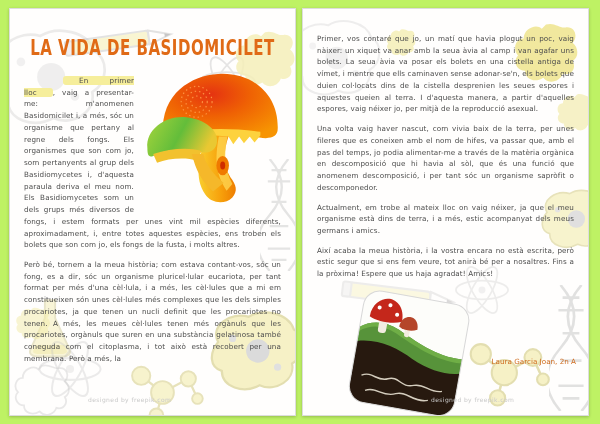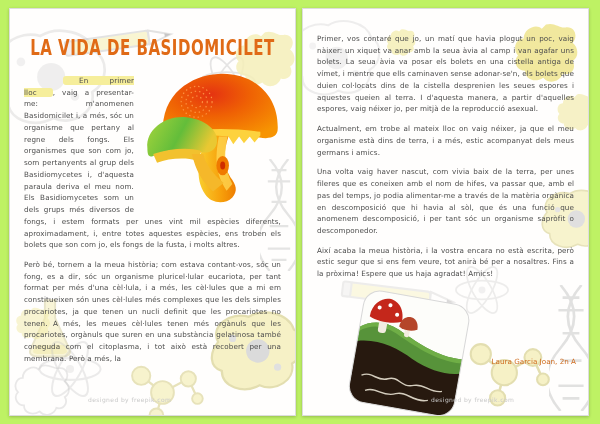--- a/index.html
+++ b/index.html
@@ -197,22 +197,22 @@
       </svg>
     <svg class="doodle" style="left:152px;top:320px;width:102px;height:84px;opacity:.8">
         <use href="#sym-molecule"></use>
       </svg>
     <svg class="doodle" style="left:34px;top:266px;width:132px;height:42px;opacity:.35;transform:rotate(7deg)">
         <use href="#sym-pencil"></use>
       </svg>
 
     <div class="content">
       <p class="para"><span>Primer, vos contaré que jo, un matí que havia plogut un poc, vaig nàixer: un xiquet va anar amb la seua àvia al camp i van agafar uns bolets. La seua àvia va posar els bolets en una cistella antiga de vímet, i mentre que ells caminaven sense adonar-se'n, els bolets que duien col·locats dins de la cistella desprenien les seues espores i aquestes queien al terra. I d'aquesta manera, a partir d'aquelles espores, vaig néixer jo, per mitjà de la reproducció asexual.</span></p>
+      <p class="para"><span>Una volta vaig haver nascut, com vivia baix de la terra, per unes fileres que es coneixen amb el nom de hifes, va passar que, amb el pas del temps, jo podia alimentar-me a través de la matèria orgànica en descomposició que hi havia al sòl, que és una funció que anomenem descomposició, i per tant sóc un organisme sapròfit o descomponedor.</span></p>
       <p class="para"><span>Actualment, em trobe al mateix lloc on vaig néixer, ja que el meu organisme està dins de terra, i a més, estic acompanyat dels meus germans i amics.</span></p>
-      <p class="para"><span>Una volta vaig haver nascut, com vivia baix de la terra, per unes fileres que es coneixen amb el nom de hifes, va passar que, amb el pas del temps, jo podia alimentar-me a través de la matèria orgànica en descomposició que hi havia al sòl, que és una funció que anomenem descomposició, i per tant sóc un organisme sapròfit o descomponedor.</span></p>
       <p class="para"><span>Així acaba la meua història, i la vostra encara no està escrita, però estic segur que si ens fem veure, tot anirà bé per a nosaltres. Fins a la pròxima! Espere que us haja agradat! Amics!</span></p>
     </div>
 
     <span class="soil">
       <svg viewBox="0 0 110 115" width="114" height="118">
         <defs>
             <clipPath id="soilClip">
               <rect x="2" y="2" width="104" height="110" rx="16"></rect>
             </clipPath>
           </defs>

